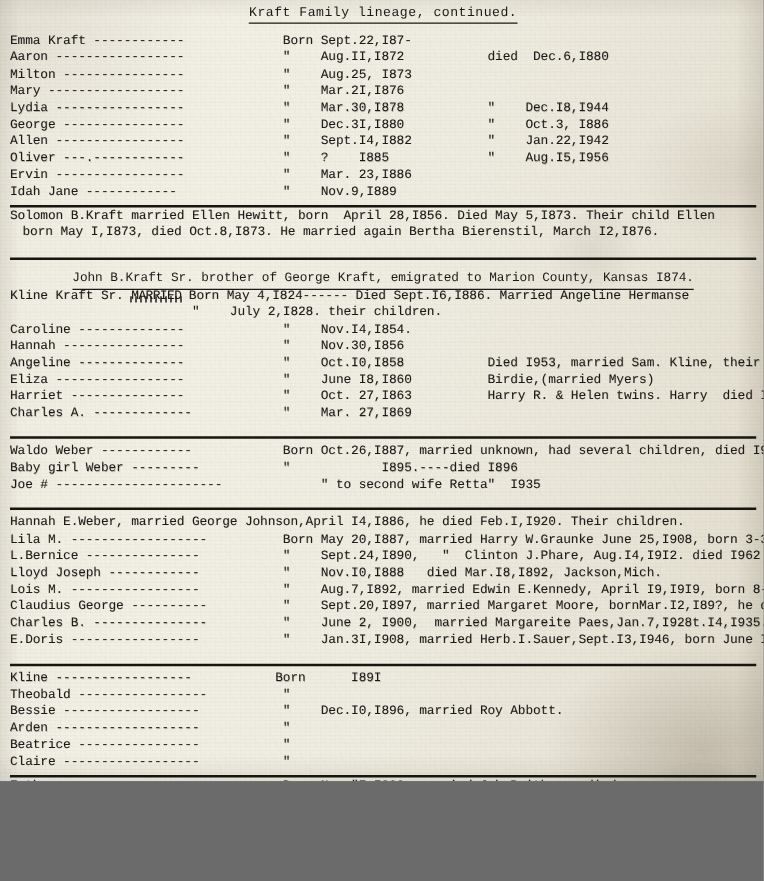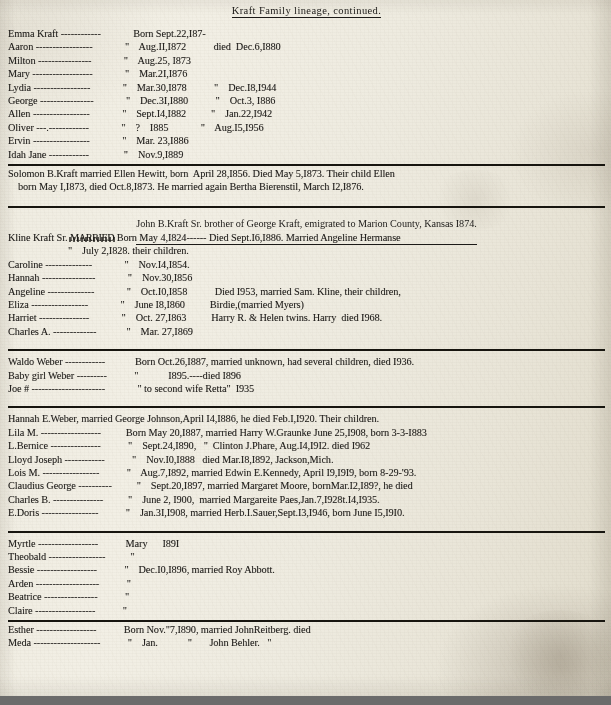--- a/index.html
+++ b/index.html
@@ -4,28 +4,28 @@
 <title>Kraft Family lineage, continued.</title>
 <style>
   html, body {
     margin: 0;
     padding: 0;
     background: #6b6b6b;
   }
   #page {
     position: relative;
     width: 611px;
-    height: 696px;
+    height: 625px;
     overflow: hidden;
     background:
       radial-gradient(ellipse 180px 120px at 92% 96%, rgba(120,108,92,0.30), rgba(120,108,92,0) 70%),
       radial-gradient(ellipse 120px 90px at 97% 22%, rgba(150,138,120,0.16), rgba(150,138,120,0) 70%),
       radial-gradient(ellipse 200px 150px at 3% 4%, rgba(160,150,132,0.13), rgba(160,150,132,0) 70%),
       linear-gradient(100deg, #efece1 0%, #f2efe5 28%, #eeebe0 55%, #e9e5d8 78%, #e2ddcd 100%);
-    font-family: Liberation Serif, serif;
+    font-family: Liberation Mono, monospace;
     color: #1c1a18;
   }
   
   #grain {
     position: absolute;
     inset: 0;
     pointer-events: none;
     opacity: .5;
     background-image:
       repeating-linear-gradient(0deg, rgba(110,100,85,.05) 0px, rgba(110,100,85,.05) 1px, rgba(255,255,255,0) 1px, rgba(255,255,255,0) 3px),
@@ -74,21 +74,21 @@
 
   .section-head {
     text-align: center;
     font-size: 10.2px;
     line-height: 14px;
     white-space: pre;
     letter-spacing: -0.05px;
   }
   .section-head span {
     border-bottom: 1.3px solid #1c1a18;
-    padding-bottom: 15px;
+    padding-bottom: 2px;
   }
 
   .rule {
     border: none;
     border-top: 2.2px solid #17150f;
     margin: 5px 0 3px 0;
     height: 0;
   }
   .rule.tight { margin: 3px 0 1px 0; }
   .rule.gap   { margin: 12px 0 9px 0; }
@@ -183,21 +183,21 @@
       <div class="line"><span>Lloyd Joseph ------------           "    Nov.I0,I888   died Mar.I8,I892, Jackson,Mich.</span></div>
       <div class="line"><span>Lois M. -----------------           "    Aug.7,I892, married Edwin E.Kennedy, April I9,I9I9, born 8-29-'93.</span></div>
       <div class="line"><span>Claudius George ----------          "    Sept.20,I897, married Margaret Moore, bornMar.I2,I89?, he died</span></div>
       <div class="line"><span>Charles B. ---------------          "    June 2, I900,  married Margareite Paes,Jan.7,I928t.I4,I935.</span></div>
       <div class="line"><span>E.Doris -----------------           "    Jan.3I,I908, married Herb.I.Sauer,Sept.I3,I946, born June I5,I9I0.</span></div>
     </div>
 
     <hr class="rule gap2">
 
     <div class="blk">
-      <div class="line"><span>Myrtle ------------------           Mary      I89I</span></div>
+      <div class="line"><span>Kline ------------------           Born      I89I</span></div>
       <div class="line"><span>Theobald -----------------          "    </span></div>
       <div class="line"><span>Bessie ------------------           "    Dec.I0,I896, married Roy Abbott.</span></div>
       <div class="line"><span>Arden -------------------           "    </span></div>
       <div class="line"><span>Beatrice ----------------           "    </span></div>
       <div class="line"><span>Claire ------------------           "    </span></div>
     </div>
 
     <hr class="rule tight">
 
     <div class="blk">

